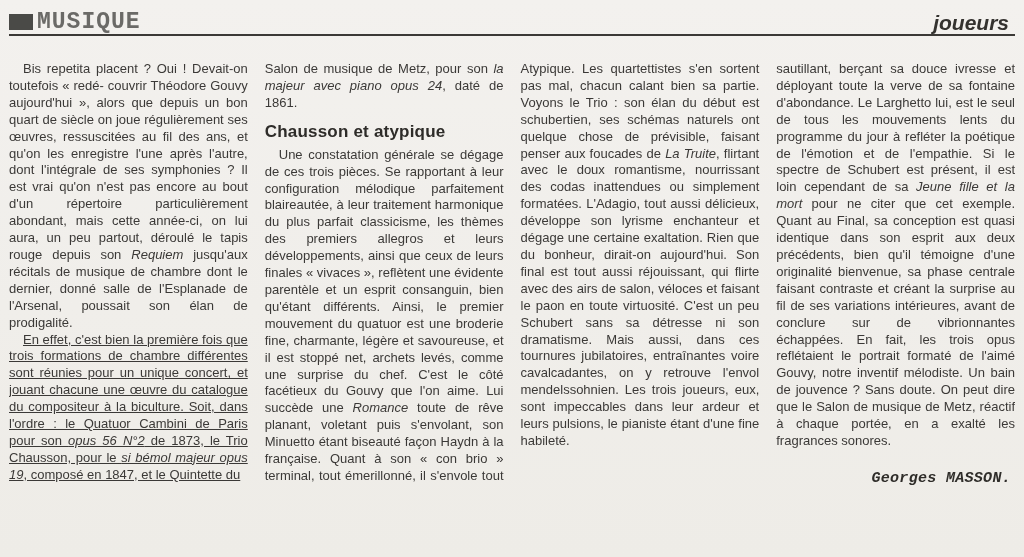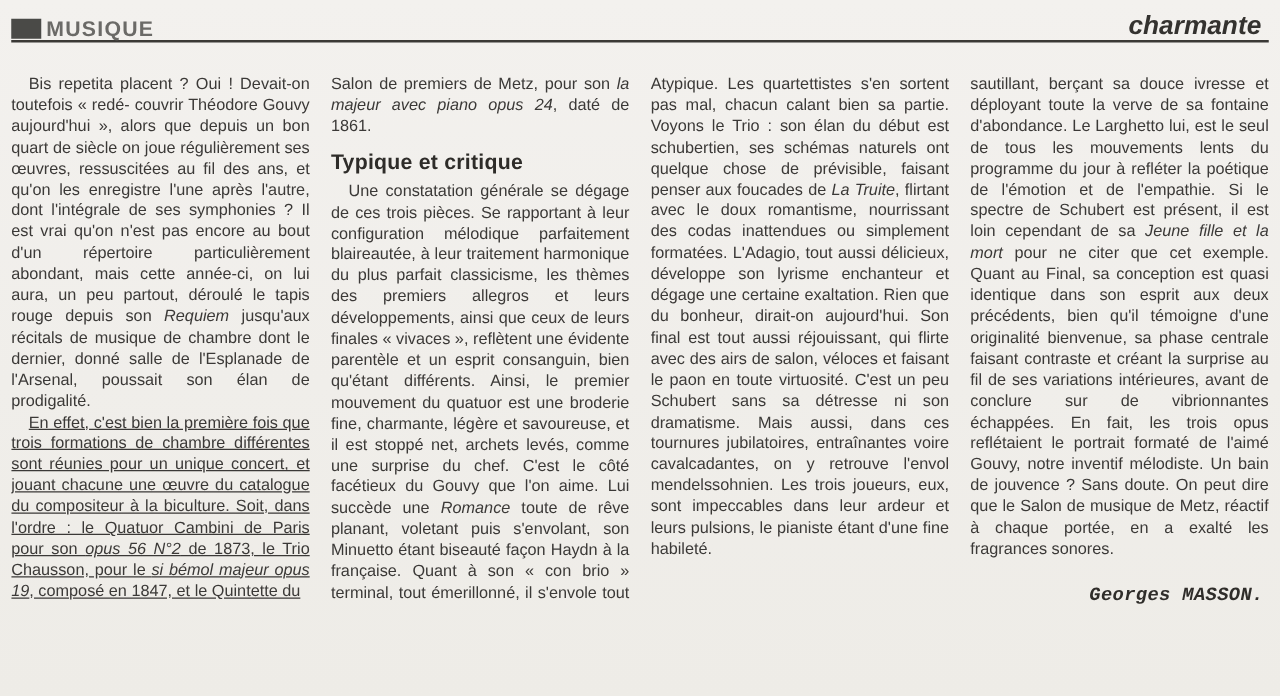--- a/index.html
+++ b/index.html
@@ -18,22 +18,22 @@
 
   
   .masthead{
     display:flex;align-items:flex-end;justify-content:space-between;
     border-bottom:2px solid var(--rule);
     padding-bottom:1px;
   }
   .mast-left{display:flex;align-items:center;gap:4px;}
   .marker{display:inline-block;width:24px;height:16px;background:var(--marker);}
   .section-title{
-    font-size:17px;font-weight:bold;letter-spacing:1px;color:var(--section-ink);
-    line-height:1;transform:translateY(1px);
+    font-size:23px;font-weight:bold;letter-spacing:1px;color:var(--section-ink);
+    line-height:1;transform:translateY(1px);font-family:Liberation Mono, monospace;
   }
   .kicker{
     font-size:21px;font-weight:bold;font-style:italic;color:#34322f;
     line-height:1;padding-right:6px;
   }
 
   
   .headline{
     font-size:51px;font-weight:bold;letter-spacing:-1.5px;
     color:var(--headline-ink);line-height:1.04;
@@ -64,32 +64,32 @@
 </head>
 <body>
 
 <div class="page">
 
   <header class="masthead">
     <div class="mast-left">
       <span class="marker"></span>
       <span class="section-title">MUSIQUE</span>
     </div>
-    <span class="kicker">charmante</span>
+    <span class="kicker">joueurs</span>
   </header>
 
 
   <main class="article-body">
     <div class="col">
         <p class="para indent"><span>Bis repetita placent ? Oui ! Devait-on toutefois « redé- couvrir Théodore Gouvy aujourd'hui », alors que depuis un bon quart de siècle on joue régulièrement ses œuvres, ressuscitées au fil des ans, et qu'on les enregistre l'une après l'autre, dont l'intégrale de ses symphonies ? Il est vrai qu'on n'est pas encore au bout d'un répertoire particulièrement abondant, mais cette année-ci, on lui aura, un peu partout, déroulé le tapis rouge depuis son </span><span class="it">Requiem</span><span> jusqu'aux récitals de musique de chambre dont le dernier, donné salle de l'Esplanade de l'Arsenal, poussait son élan de prodigalité.</span></p>
         <p class="para indent"><span>En effet, c'est bien la première fois que trois formations de chambre différentes sont réunies pour un unique concert, et jouant chacune une œuvre du catalogue du compositeur à la biculture. Soit, dans l'ordre : le Quatuor Cambini de Paris pour son </span><span class="it">opus 56 N°2</span><span> de 1873, le Trio Chausson, pour le </span><span class="it">si bémol majeur opus 19</span><span>, composé en 1847, et le Quintette du</span></p>
       </div>
     <div class="col">
-        <p class="para"><span>Salon de premiers de Metz, pour son </span><span class="it">la majeur avec piano opus 24</span><span>, daté de 1861.</span></p>
-        <h2 class="subhead">Typique et critique</h2>
+        <p class="para"><span>Salon de musique de Metz, pour son </span><span class="it">la majeur avec piano opus 24</span><span>, daté de 1861.</span></p>
+        <h2 class="subhead">Chausson et atypique</h2>
         <p class="para indent"><span>Une constatation générale se dégage de ces trois pièces. Se rapportant à leur configuration mélodique parfaitement blaireautée, à leur traitement harmonique du plus parfait classicisme, les thèmes des premiers allegros et leurs développements, ainsi que ceux de leurs finales « vivaces », reflètent une évidente parentèle et un esprit consanguin, bien qu'étant différents. Ainsi, le premier mouvement du quatuor est une broderie fine, charmante, légère et savoureuse, et il est stoppé net, archets levés, comme une surprise du chef. C'est le côté facétieux du Gouvy que l'on aime. Lui succède une </span><span class="it">Romance</span><span> toute de rêve planant, voletant puis s'envolant, son Minuetto étant biseauté façon Haydn à la française. Quant à son « con brio » terminal, tout émerillonné, il s'envole tout frétillant.</span></p>
       </div>
     <div class="col">
         <p class="para"><span>Atypique. Les quartettistes s'en sortent pas mal, chacun calant bien sa partie. Voyons le Trio : son élan du début est schubertien, ses schémas naturels ont quelque chose de prévisible, faisant penser aux foucades de </span><span class="it">La Truite</span><span>, flirtant avec le doux romantisme, nourrissant des codas inattendues ou simplement formatées. L'Adagio, tout aussi délicieux, développe son lyrisme enchanteur et dégage une certaine exaltation. Rien que du bonheur, dirait-on aujourd'hui. Son final est tout aussi réjouissant, qui flirte avec des airs de salon, véloces et faisant le paon en toute virtuosité. C'est un peu Schubert sans sa détresse ni son dramatisme. Mais aussi, dans ces tournures jubilatoires, entraînantes voire cavalcadantes, on y retrouve l'envol mendelssohnien. Les trois joueurs, eux, sont impeccables dans leur ardeur et leurs pulsions, le pianiste étant d'une fine habileté.</span></p>
       </div>
     <div class="col">
         <p class="para"><span>sautillant, berçant sa douce ivresse et déployant toute la verve de sa fontaine d'abondance. Le Larghetto lui, est le seul de tous les mouvements lents du programme du jour à refléter la poétique de l'émotion et de l'empathie. Si le spectre de Schubert est présent, il est loin cependant de sa </span><span class="it">Jeune fille et la mort</span><span> pour ne citer que cet exemple. Quant au Final, sa conception est quasi identique dans son esprit aux deux précédents, bien qu'il témoigne d'une originalité bienvenue, sa phase centrale faisant contraste et créant la surprise au fil de ses variations intérieures, avant de conclure sur de vibrionnantes échappées. En fait, les trois opus reflétaient le portrait formaté de l'aimé Gouvy, notre inventif mélodiste. Un bain de jouvence ? Sans doute. On peut dire que le Salon de musique de Metz, réactif à chaque portée, en a exalté les fragrances sonores.</span></p>
         <p class="byline">Georges MASSON.</p>
       </div>
   </main>

